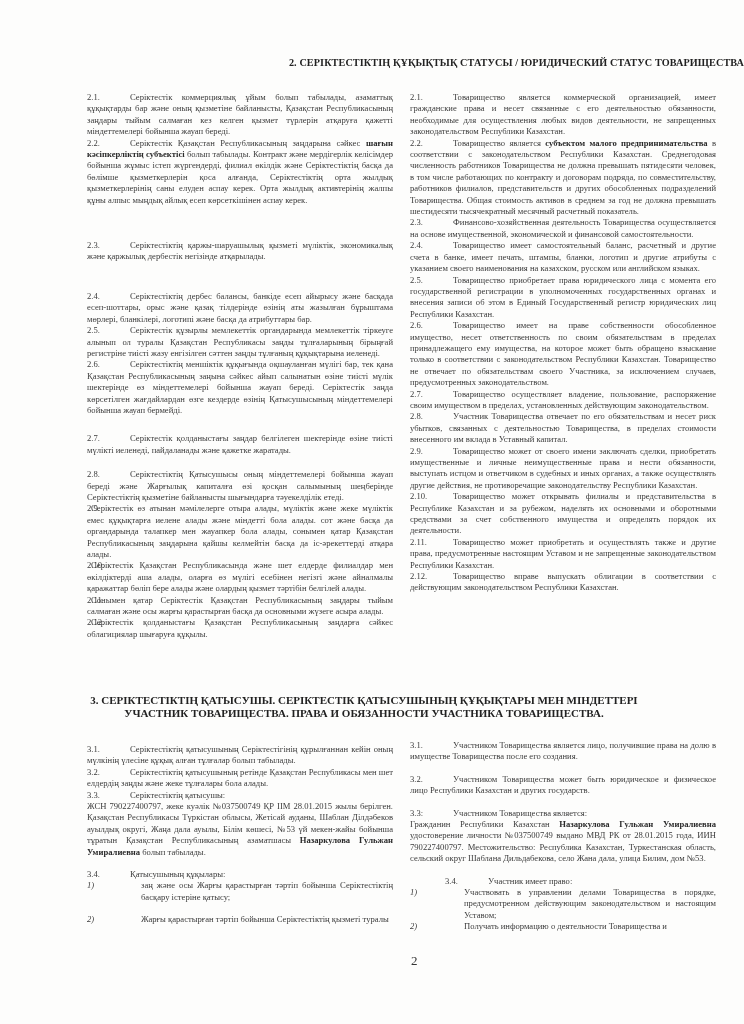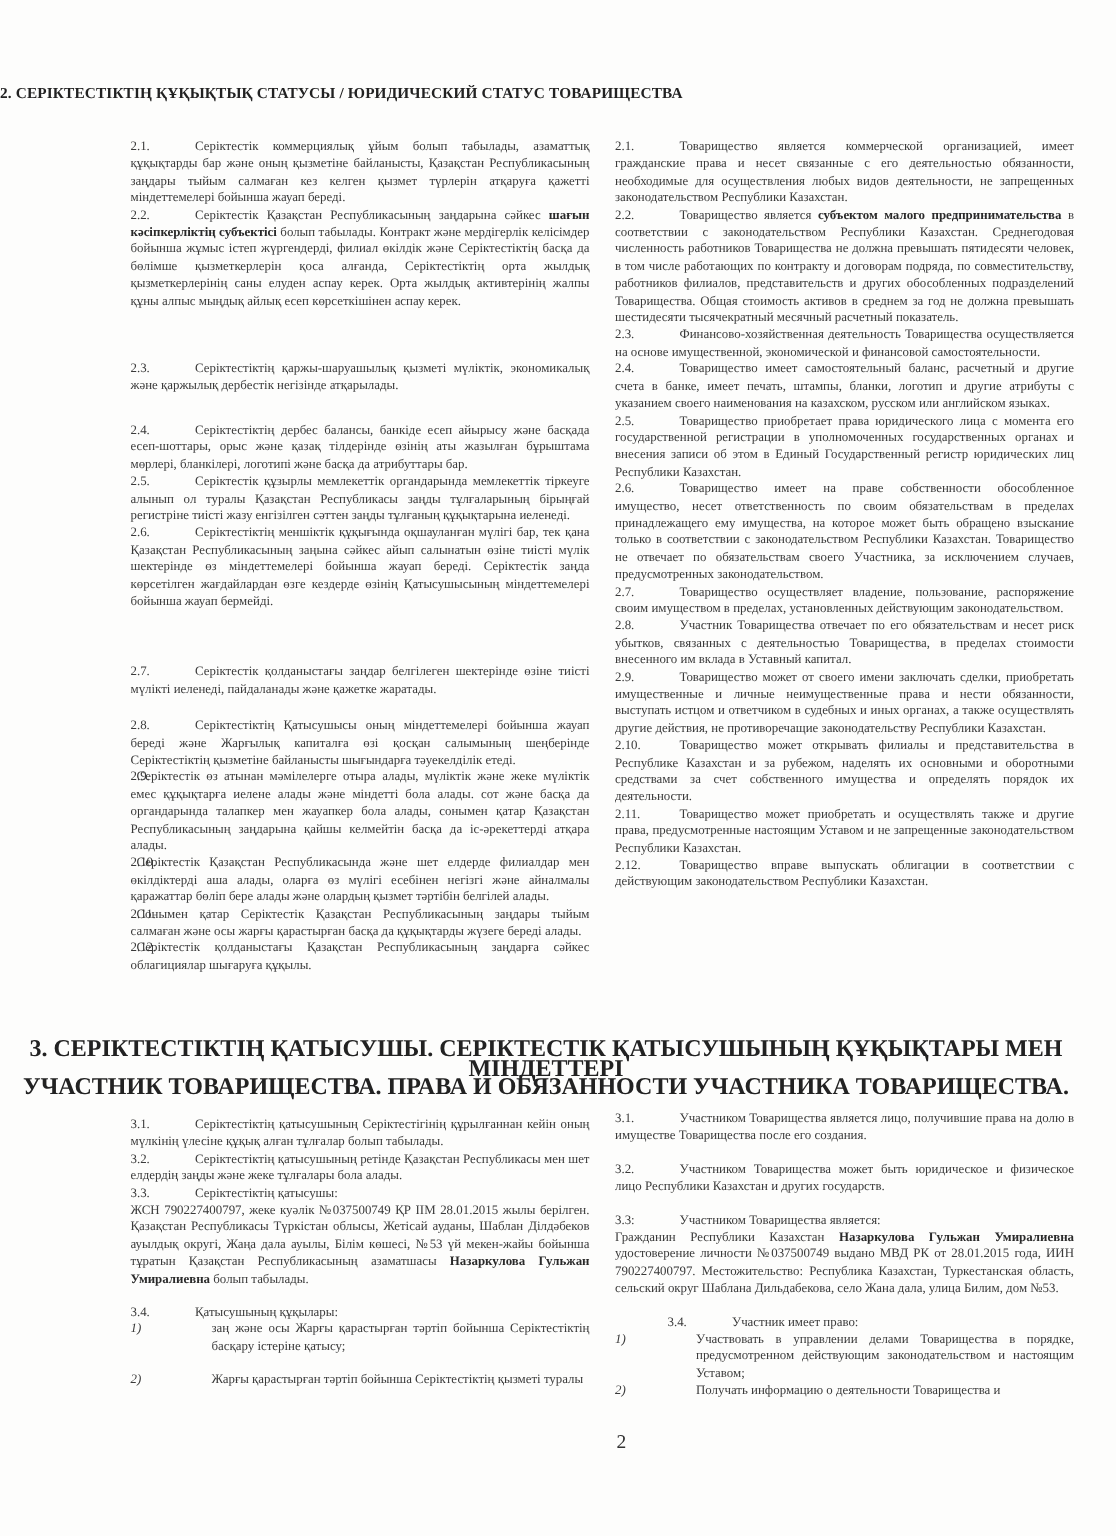--- a/index.html
+++ b/index.html
@@ -1,22 +1,22 @@
 <!DOCTYPE html>
 <html><head>
 <meta charset="utf-8">
 <style>
   html, body { margin:0; padding:0; }
   body { width:744px; height:1024px; background:#fdfdfc; overflow:hidden; position:relative;
          font-family:"Liberation Serif", serif; color:#3a3a3a; }
   .page { position:absolute; left:0; top:0; width:744px; height:1024px; }
-  .h2 { position:absolute; top:57px; left:0; width:744px; text-align:left;
+  .h2 { position:absolute; top:57px; left:0; width:744px; text-align:right;
         font-weight:bold; font-size:10.2px; color:#222; letter-spacing:0.1px; }
   .h3 { position:absolute; top:694px; left:0; width:728px; text-align:center;
-        font-weight:bold; font-size:16px; line-height:12.5px; color:#222; }
+        font-weight:bold; font-size:11px; line-height:12.5px; color:#222; }
   .col { position:absolute; font-size:8.6px; line-height:11.4px; text-align:justify; }
   .col.left { left:87px; width:306px; }
   .col.right { left:410px; width:306px;font-family:Liberation Serif, serif; }
   .p { margin:0; }
   .num { display:inline-block; width:43px; }
   .num.short { width:0; margin-right:4px; }
   b { color:#2a2a2a; }
   .li { display:flex; }
   .li .n { width:16px; font-style:italic; flex:none; }
   .li .t { flex:1; text-align:justify;margin-left:38px; }
@@ -26,28 +26,28 @@
 <body>
 
 <div class="page">
 
   <div class="h2">2.    СЕРІКТЕСТІКТІҢ ҚҰҚЫҚТЫҚ СТАТУСЫ / ЮРИДИЧЕСКИЙ СТАТУС ТОВАРИЩЕСТВА</div>
 
   <div class="col left" style="top:92px;">
     <p class="p"><span class="num">2.1.</span><span>Серіктестік коммерциялық ұйым болып табылады, азаматтық құқықтарды бар және оның қызметіне байланысты, Қазақстан Республикасының заңдары тыйым салмаған кез келген қызмет түрлерін атқаруға қажетті міндеттемелері бойынша жауап береді.</span></p>
     <p class="p"><span class="num">2.2.</span><span>Серіктестік Қазақстан Республикасының заңдарына сәйкес </span><b>шағын кәсіпкерліктің субъектісі</b><span> болып табылады. Контракт және мердігерлік келісімдер бойынша жұмыс істеп жүргендерді, филиал өкілдік және Серіктестіктің басқа да бөлімше қызметкерлерін қоса алғанда, Серіктестіктің орта жылдық қызметкерлерінің саны елуден аспау керек. Орта жылдық активтерінің жалпы құны алпыс мыңдық айлық есеп көрсеткішінен аспау керек.</span></p>
     <p class="p" style="margin-top:34px;"><span class="num">2.3.</span><span>Серіктестіктің қаржы-шаруашылық қызметі мүліктік, экономикалық және қаржылық дербестік негізінде атқарылады.</span></p>
-    <p class="p" style="margin-top:18px;"><span class="num">2.4.</span><span>Серіктестіктің дербес балансы, банкіде есеп айырысу және басқада есеп-шоттары, орыс және қазақ тілдерінде өзінің аты жазылған бұрыштама мөрлері, бланкілері, логотипі және басқа да атрибуттары бар.</span></p>
+    <p class="p" style="margin-top:28px;"><span class="num">2.4.</span><span>Серіктестіктің дербес балансы, банкіде есеп айырысу және басқада есеп-шоттары, орыс және қазақ тілдерінде өзінің аты жазылған бұрыштама мөрлері, бланкілері, логотипі және басқа да атрибуттары бар.</span></p>
     <p class="p"><span class="num">2.5.</span><span>Серіктестік құзырлы мемлекеттік органдарында мемлекеттік тіркеуге алынып ол туралы Қазақстан Республикасы заңды тұлғаларының бірыңғай регистріне тиісті жазу енгізілген сәттен заңды тұлғаның құқықтарына иеленеді.</span></p>
     <p class="p"><span class="num">2.6.</span><span>Серіктестіктің меншіктік құқығында оқшауланған мүлігі бар, тек қана Қазақстан Республикасының заңына сәйкес айып салынатын өзіне тиісті мүлік шектерінде өз міндеттемелері бойынша жауап береді. Серіктестік заңда көрсетілген жағдайлардан өзге кездерде өзінің Қатысушысының міндеттемелері бойынша жауап бермейді.</span></p>
-    <p class="p" style="margin-top:36px;"><span class="num">2.7.</span><span>Серіктестік қолданыстағы заңдар белгілеген шектерінде өзіне тиісті мүлікті иеленеді, пайдаланады және қажетке жаратады.</span></p>
+    <p class="p" style="margin-top:17px;"><span class="num">2.7.</span><span>Серіктестік қолданыстағы заңдар белгілеген шектерінде өзіне тиісті мүлікті иеленеді, пайдаланады және қажетке жаратады.</span></p>
     <p class="p" style="margin-top:13px;"><span class="num">2.8.</span><span>Серіктестіктің Қатысушысы оның міндеттемелері бойынша жауап береді және Жарғылық капиталға өзі қосқан салымының шеңберінде Серіктестіктің қызметіне байланысты шығындарға тәуекелділік етеді.</span></p>
     <p class="p"><span class="num short">2.9.</span><span>Серіктестік өз атынан мәмілелерге отыра алады, мүліктік және жеке мүліктік емес құқықтарға иелене алады және міндетті бола алады. сот және басқа да органдарында талапкер мен жауапкер бола алады, сонымен қатар Қазақстан Республикасының заңдарына қайшы келмейтін басқа да іс-әрекеттерді атқара алады.</span></p>
     <p class="p"><span class="num short">2.10.</span><span>Серіктестік Қазақстан Республикасында және шет елдерде филиалдар мен өкілдіктерді аша алады, оларға өз мүлігі есебінен негізгі және айналмалы қаражаттар бөліп бере алады және олардың қызмет тәртібін белгілей алады.</span></p>
-    <p class="p"><span class="num short">2.11.</span><span>Сонымен қатар Серіктестік Қазақстан Республикасының заңдары тыйым салмаған және осы жарғы қарастырған басқа да құқықтарды жүзеге береді алады.</span></p>
+    <p class="p"><span class="num short">2.11.</span><span>Сонымен қатар Серіктестік Қазақстан Республикасының заңдары тыйым салмаған және осы жарғы қарастырған басқа да основными жүзеге асыра алады.</span></p>
     <p class="p"><span class="num short">2.12.</span><span>Серіктестік қолданыстағы Қазақстан Республикасының заңдарға сәйкес облагициялар шығаруға құқылы.</span></p>
   </div>
 
   <div class="col right" style="top:92px;">
     <p class="p"><span class="num">2.1.</span><span>Товарищество является коммерческой организацией, имеет гражданские права и несет связанные с его деятельностью обязанности, необходимые для осуществления любых видов деятельности, не запрещенных законодательством Республики Казахстан.</span></p>
     <p class="p"><span class="num">2.2.</span><span>Товарищество является </span><b>субъектом малого предпринимательства</b><span> в соответствии с законодательством Республики Казахстан. Среднегодовая численность работников Товарищества не должна превышать пятидесяти человек, в том числе работающих по контракту и договорам подряда, по совместительству, работников филиалов, представительств и других обособленных подразделений Товарищества. Общая стоимость активов в среднем за год не должна превышать шестидесяти тысячекратный месячный расчетный показатель.</span></p>
     <p class="p"><span class="num">2.3.</span><span>Финансово-хозяйственная деятельность Товарищества осуществляется на основе имущественной, экономической и финансовой самостоятельности.</span></p>
     <p class="p"><span class="num">2.4.</span><span>Товарищество имеет самостоятельный баланс, расчетный и другие счета в банке, имеет печать, штампы, бланки, логотип и другие атрибуты с указанием своего наименования на казахском, русском или английском языках.</span></p>
     <p class="p"><span class="num">2.5.</span><span>Товарищество приобретает права юридического лица с момента его государственной регистрации в уполномоченных государственных органах и внесения записи об этом в Единый Государственный регистр юридических лиц Республики Казахстан.</span></p>
     <p class="p"><span class="num">2.6.</span><span>Товарищество имеет на праве собственности обособленное имущество, несет ответственность по своим обязательствам в пределах принадлежащего ему имущества, на которое может быть обращено взыскание только в соответствии с законодательством Республики Казахстан. Товарищество не отвечает по обязательствам своего Участника, за исключением случаев, предусмотренных законодательством.</span></p>

